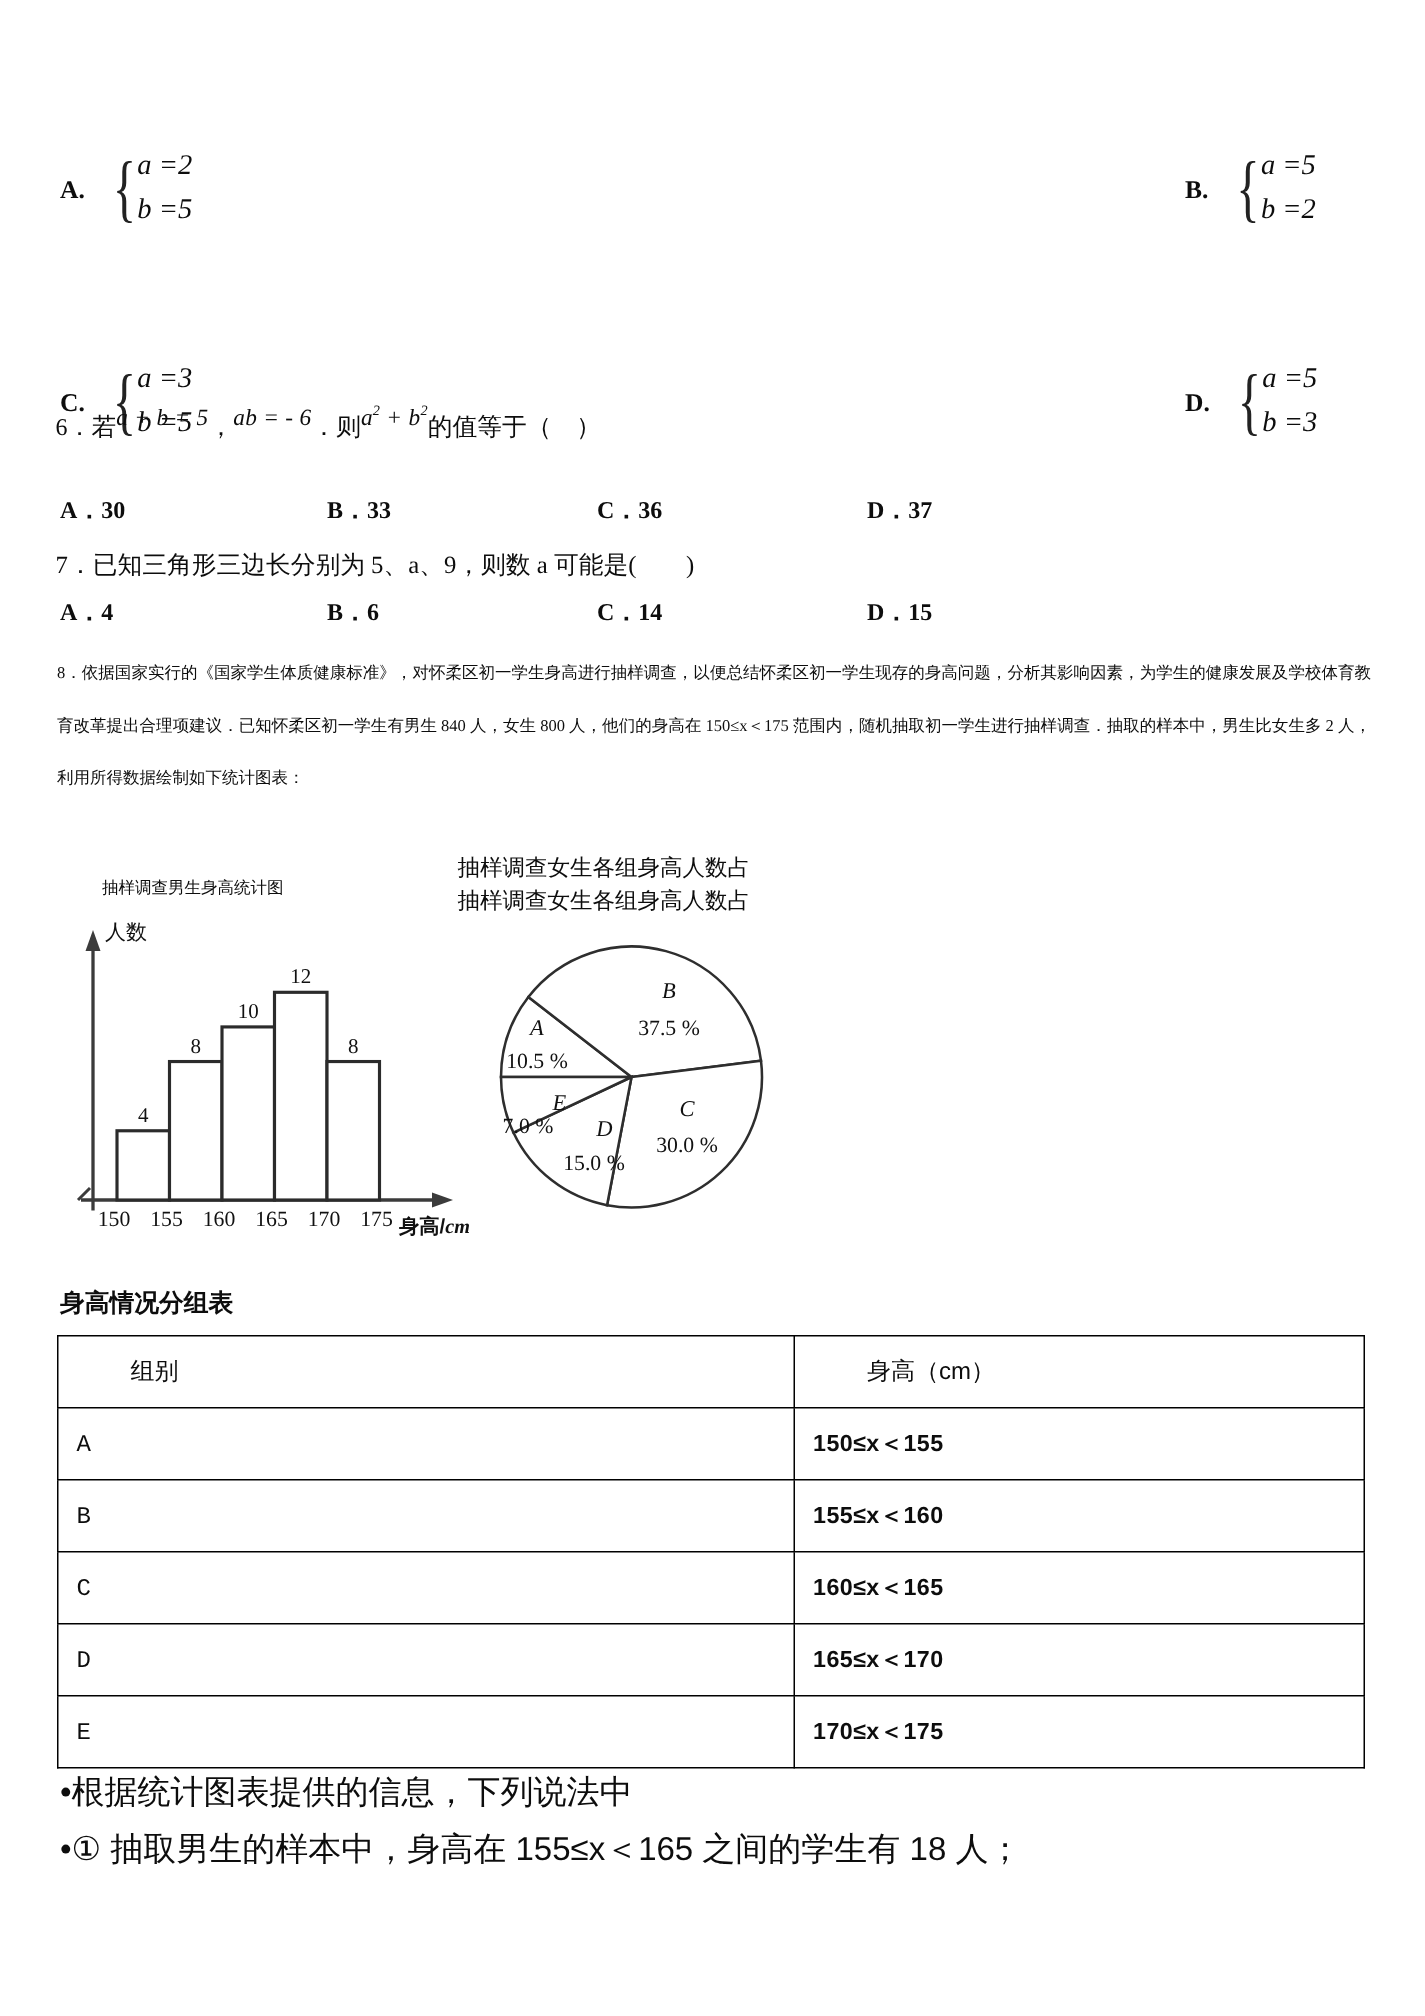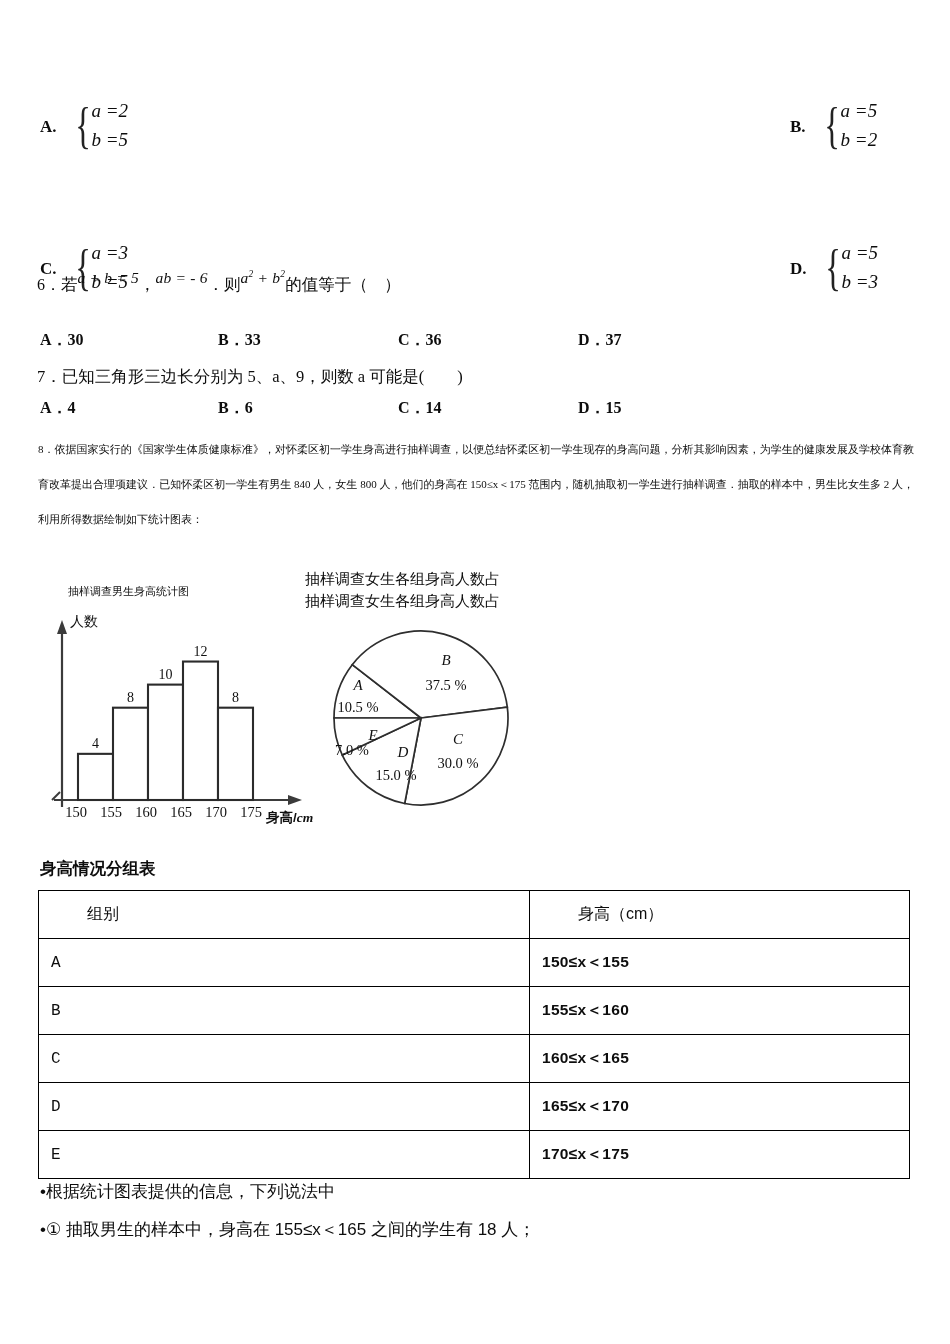--- a/index.html
+++ b/index.html
@@ -195,21 +195,21 @@
   }
   table.grp td.grp-letter {
     font-family: "Liberation Mono", "DejaVu Sans Mono", monospace;
     font-size: 16px;
   }
 
   
   .foot {
     position: absolute;
     left: 40px;
-    font-size: 17px;
+    font-size: 22px;
     font-family: "Liberation Sans", "DejaVu Sans", sans-serif;
     white-space: nowrap;
   }
   .foot1 { top: 1180px; }
   .foot2 { top: 1218px; }
 </style>
 </head>
 <body>
 
 <div class="page">

